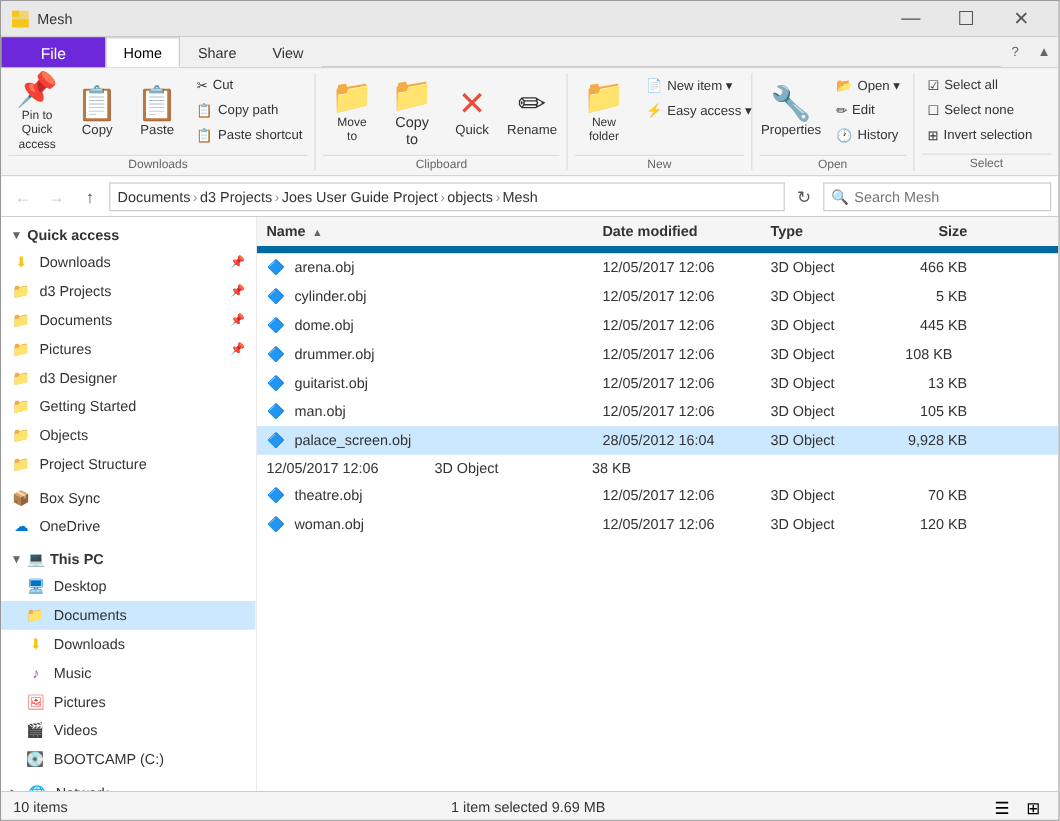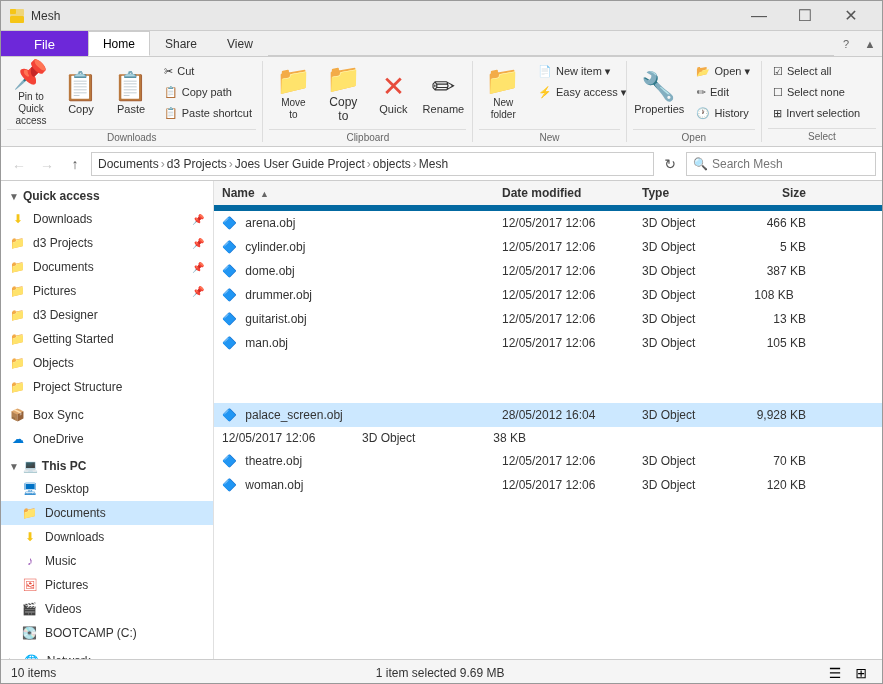--- a/index.html
+++ b/index.html
@@ -239,21 +239,21 @@
     .col-type { width: 100px; }
     .col-size { width: 80px; text-align: right; }
     .file-row {
       display: flex;
       align-items: center;
       padding: 2px 0;
       font-size: 12px;
       color: #333;
       cursor: pointer;
     }
-    .file-row.selected { background: #cce8ff; margin-top: 48px; }
+    .file-row.selected { background: #cce8ff; }
     .file-row .col { padding: 2px 8px; overflow: hidden; text-overflow: ellipsis; white-space: nowrap; }
     .file-icon { width: 16px; height: 16px; display: inline-flex; align-items: center; justify-content: center; margin-right: 4px; flex-shrink: 0; }
 
     
     .status-bar {
       height: 26px;
       border-top: 1px solid #ccc;
       display: flex;
       align-items: center;
       padding: 0 10px;
@@ -580,21 +580,21 @@
       <div class="col col-type">3D Object</div>
       <div class="col col-size" style="text-align:right;">5 KB</div>
     </div>
         <div class="file-row">
       <div class="col col-name">
         <span class="file-icon icon-3d">🔷</span>
         dome.obj
       </div>
       <div class="col col-date">12/05/2017 12:06</div>
       <div class="col col-type">3D Object</div>
-      <div class="col col-size" style="text-align:right;">387 KB</div>
+      <div class="col col-size" style="text-align:right;">445 KB</div>
     </div>
         <div class="file-row">
       <div class="col col-name">
         <span class="file-icon icon-3d">🔷</span>
         drummer.obj
       </div>
       <div class="col col-date">12/05/2017 12:06</div>
       <div class="col col-type">3D Object</div>
       <div class="col col-size" style="text-align:center;">108 KB</div>
     </div>

